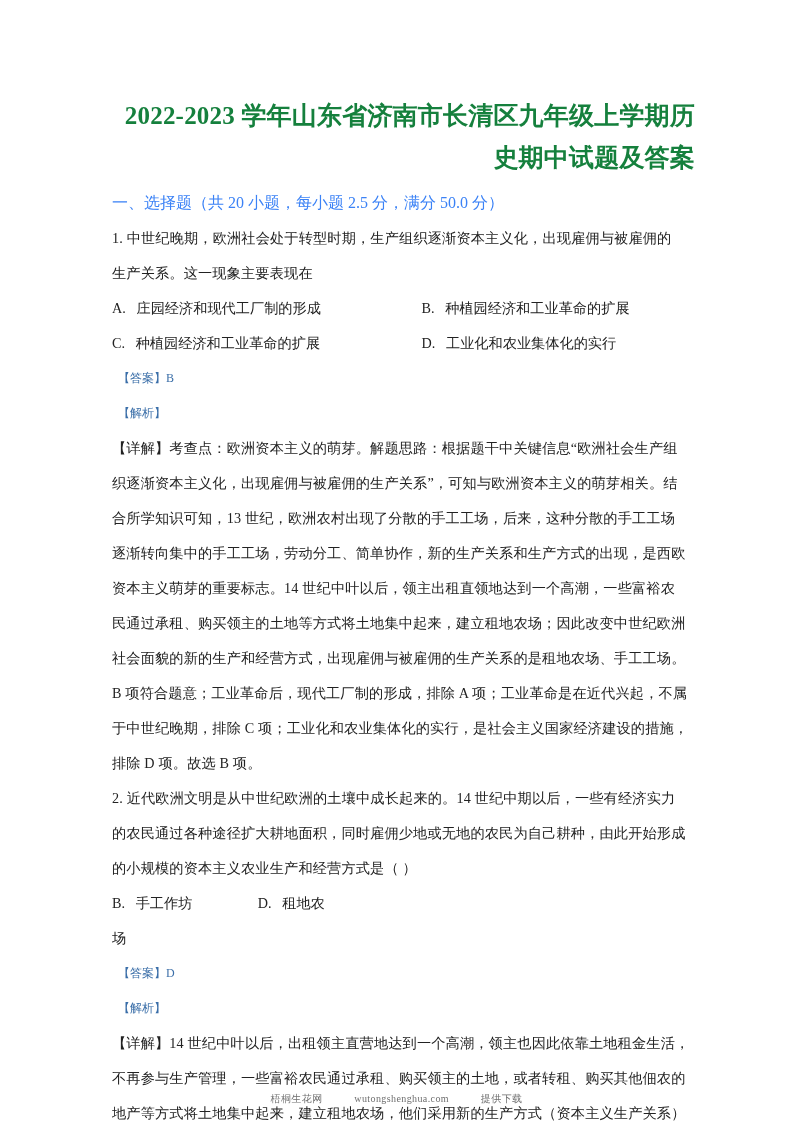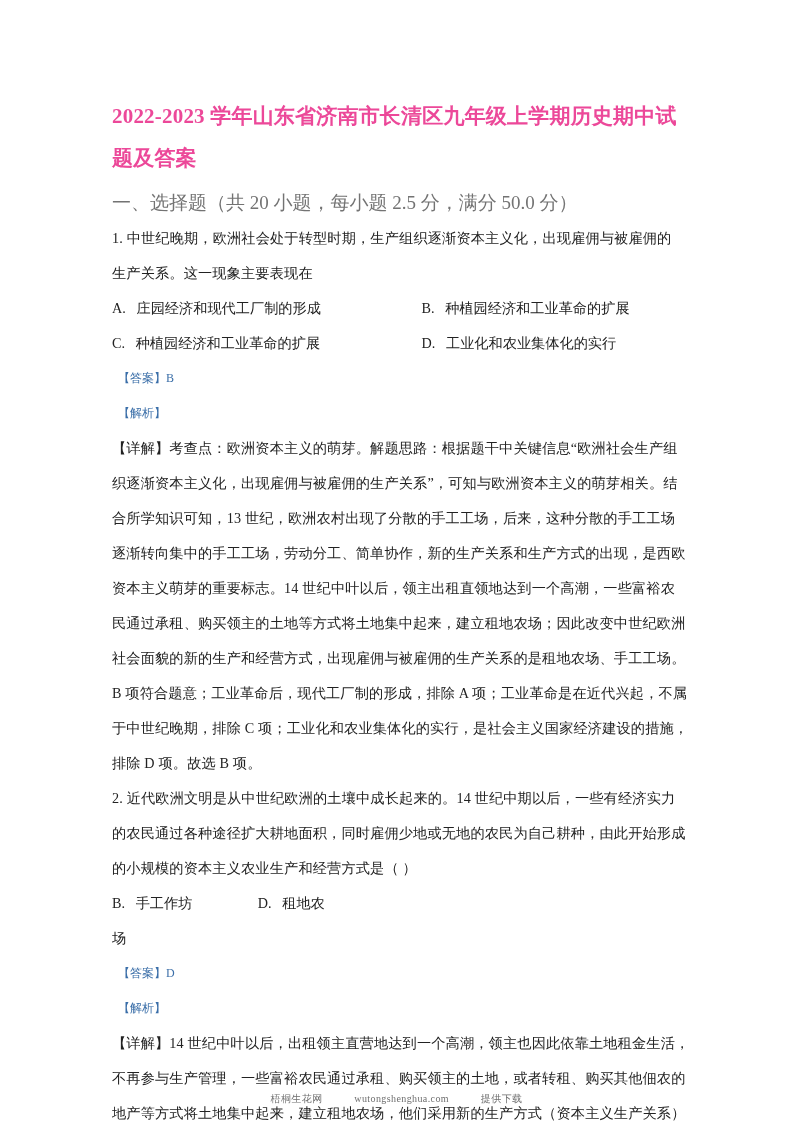--- a/index.html
+++ b/index.html
@@ -17,39 +17,39 @@
   }
   .page {
     position: absolute;
     left: 0; top: 0;
     width: 793px;
     height: 1122px;
     box-sizing: border-box;
     padding: 95px 98px 0 112px;
   }
   .doc-title {
-    font-size: 21px;
+    font-size: 25px;
     font-weight: bold;
     line-height: 42px;
     letter-spacing: 0.2px;
     margin: 0 0 6px 0;
-    color: #ec4899;
-    text-align: left;
+    color: #15803d;
+    text-align: right;
   }
   .body-line {
     font-size: 14.2px;
     line-height: 35px;
     letter-spacing: 0.15px;
     color: #222222;
     white-space: nowrap;
   }
   .section-head {
-    font-size: 19px;
+    font-size: 16px;
     line-height: 36px;
-    color: #737373;
+    color: #3b82f6;
   }
   .q-block {
     margin: 0;
   }
   .opts-2col {
     display: flex;
     font-size: 14.2px;
     line-height: 35px;
     color: #222222;
     align-items: center;

